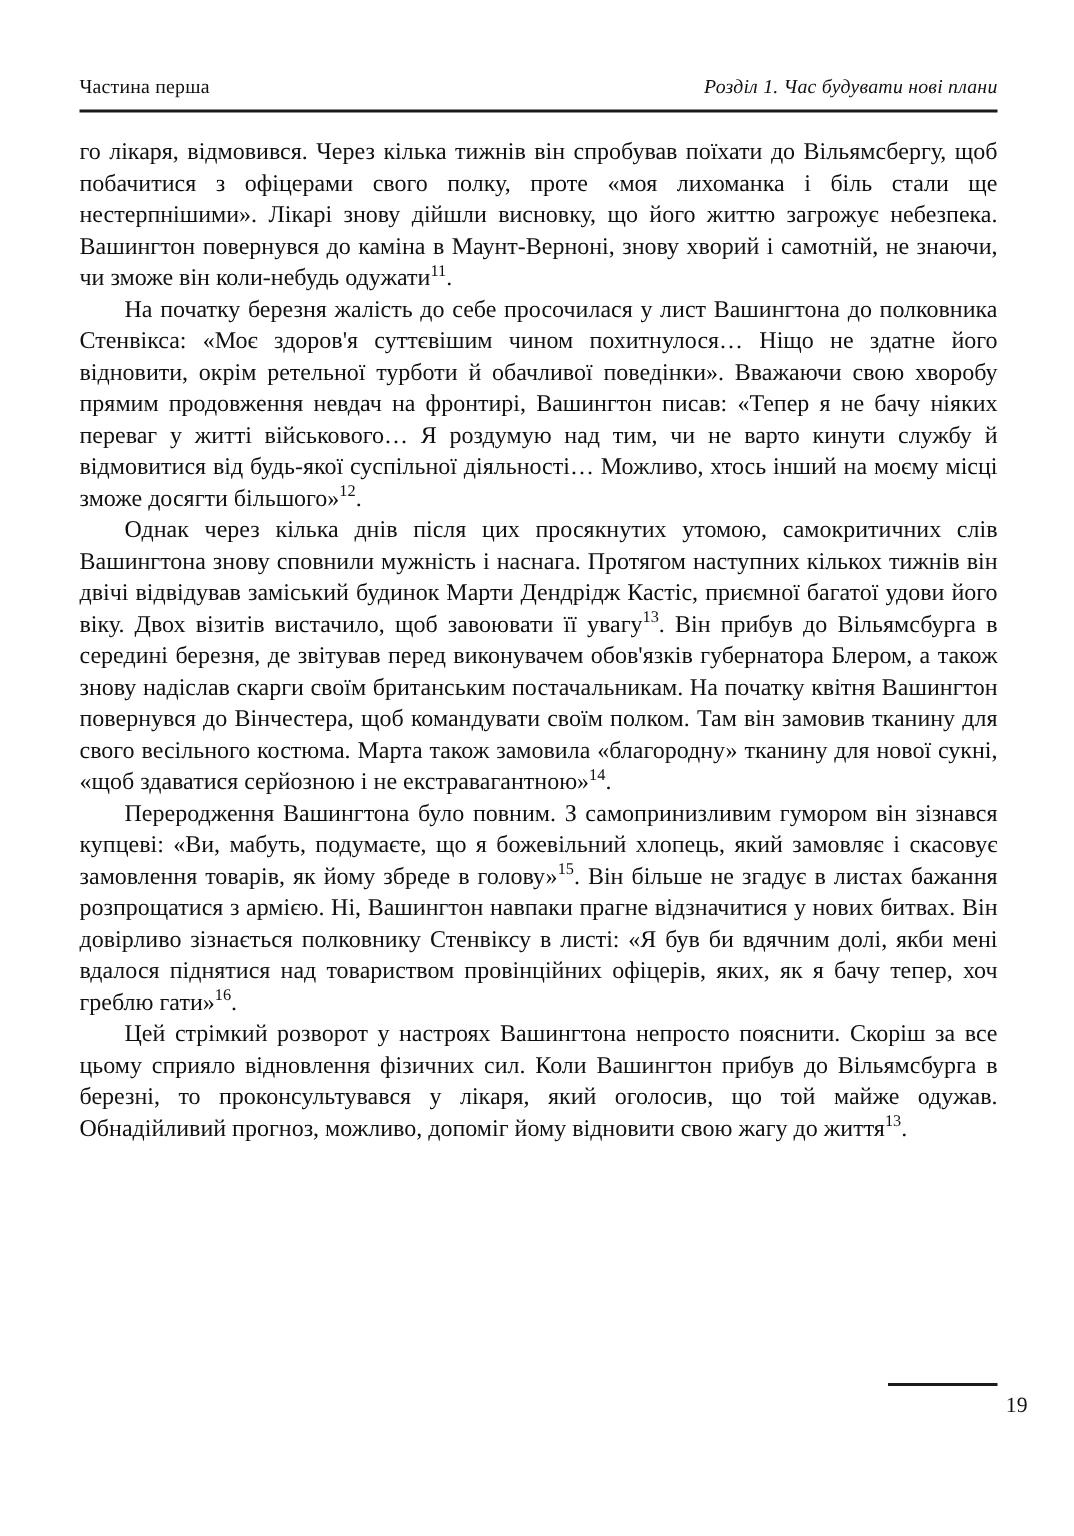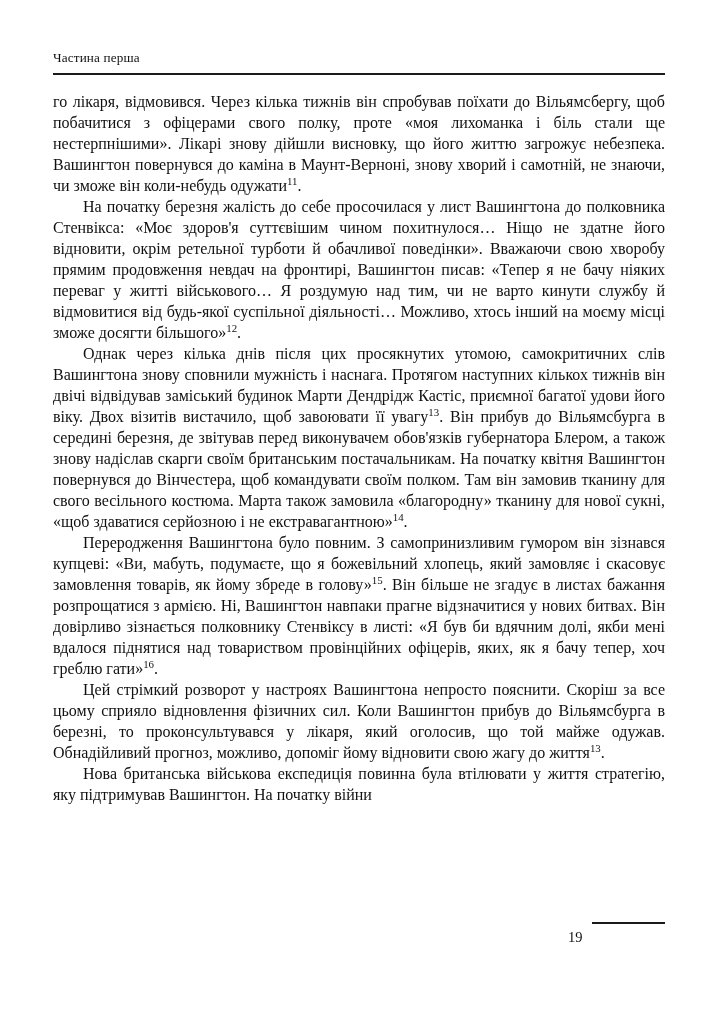--- a/index.html
+++ b/index.html
@@ -78,49 +78,49 @@
   .footer-rule {
     position: absolute;
     left: 592px;
     top: 922px;
     width: 73px;
     height: 1.8px;
     background: #1a1a1a;
   }
   .folio {
     position: absolute;
-    left: 568px;
+    left: 612px;
     top: 929px;
     width: 73px;
-    text-align: left;
+    text-align: right;
     font-size: 14.5px;
   }
 </style>
 </head>
 <body>
 
 <div class="page">
 
   <div class="running-head">
     <span class="rh-left">Частина перша</span>
+    <span class="rh-right">Розділ 1. Час будувати нові плани</span>
   </div>
   <div class="header-rule"></div>
 
   <div class="body-text">
 
     <p class="cont"><span>го лікаря, відмовився. Через кілька тижнів він спробував поїхати до Вільямсбергу, щоб побачитися з офіцерами свого полку, проте «моя лихоманка і біль стали ще нестерпнішими». Лікарі знову дійшли висновку, що його життю загрожує небезпека. Вашингтон повернувся до каміна в Маунт-Верноні, знову хворий і самотній, не знаючи, чи зможе він коли-небудь одужати</span><sup>11</sup><span>.</span></p>
 
     <p><span>На початку березня жалість до себе просочилася у лист Вашингтона до полковника Стенвікса: «Моє здоров'я суттєвішим чином похитнулося… Ніщо не здатне його відновити, окрім ретельної турботи й обачливої поведінки». Вважаючи свою хворобу прямим продовження невдач на фронтирі, Вашингтон писав: «Тепер я не бачу ніяких переваг у житті військового… Я роздумую над тим, чи не варто кинути службу й відмовитися від будь-якої суспільної діяльності… Можливо, хтось інший на моєму місці зможе досягти більшого»</span><sup>12</sup><span>.</span></p>
 
     <p><span>Однак через кілька днів після цих просякнутих утомою, самокритичних слів Вашингтона знову сповнили мужність і наснага. Протягом наступних кількох тижнів він двічі відвідував заміський будинок Марти Дендрідж Кастіс, приємної багатої удови його віку. Двох візитів вистачило, щоб завоювати її увагу</span><sup>13</sup><span>. Він прибув до Вільямсбурга в середині березня, де звітував перед виконувачем обов'язків губернатора Блером, а також знову надіслав скарги своїм британським постачальникам. На початку квітня Вашингтон повернувся до Вінчестера, щоб командувати своїм полком. Там він замовив тканину для свого весільного костюма. Марта також замовила «благородну» тканину для нової сукні, «щоб здаватися серйозною і не екстравагантною»</span><sup>14</sup><span>.</span></p>
 
     <p><span>Переродження Вашингтона було повним. З самопринизливим гумором він зізнався купцеві: «Ви, мабуть, подумаєте, що я божевільний хлопець, який замовляє і скасовує замовлення товарів, як йому збреде в голову»</span><sup>15</sup><span>. Він більше не згадує в листах бажання розпрощатися з армією. Ні, Вашингтон навпаки прагне відзначитися у нових битвах. Він довірливо зізнається полковнику Стенвіксу в листі: «Я був би вдячним долі, якби мені вдалося піднятися над товариством провінційних офіцерів, яких, як я бачу тепер, хоч греблю гати»</span><sup>16</sup><span>.</span></p>
 
     <p><span>Цей стрімкий розворот у настроях Вашингтона непросто пояснити. Скоріш за все цьому сприяло відновлення фізичних сил. Коли Вашингтон прибув до Вільямсбурга в березні, то проконсультувався у лікаря, який оголосив, що той майже одужав. Обнадійливий прогноз, можливо, допоміг йому відновити свою жагу до життя</span><sup>13</sup><span>.</span></p>
 
-    <p><span>Нова британська військова експедиція повинна була втілювати у життя стратегію, яку підтримував Вашингтон. На початку війни</span></p>
 
   </div>
 
   <div class="footer-rule"></div>
   <div class="folio">19</div>
 
 </div>
 
 </body></html>

